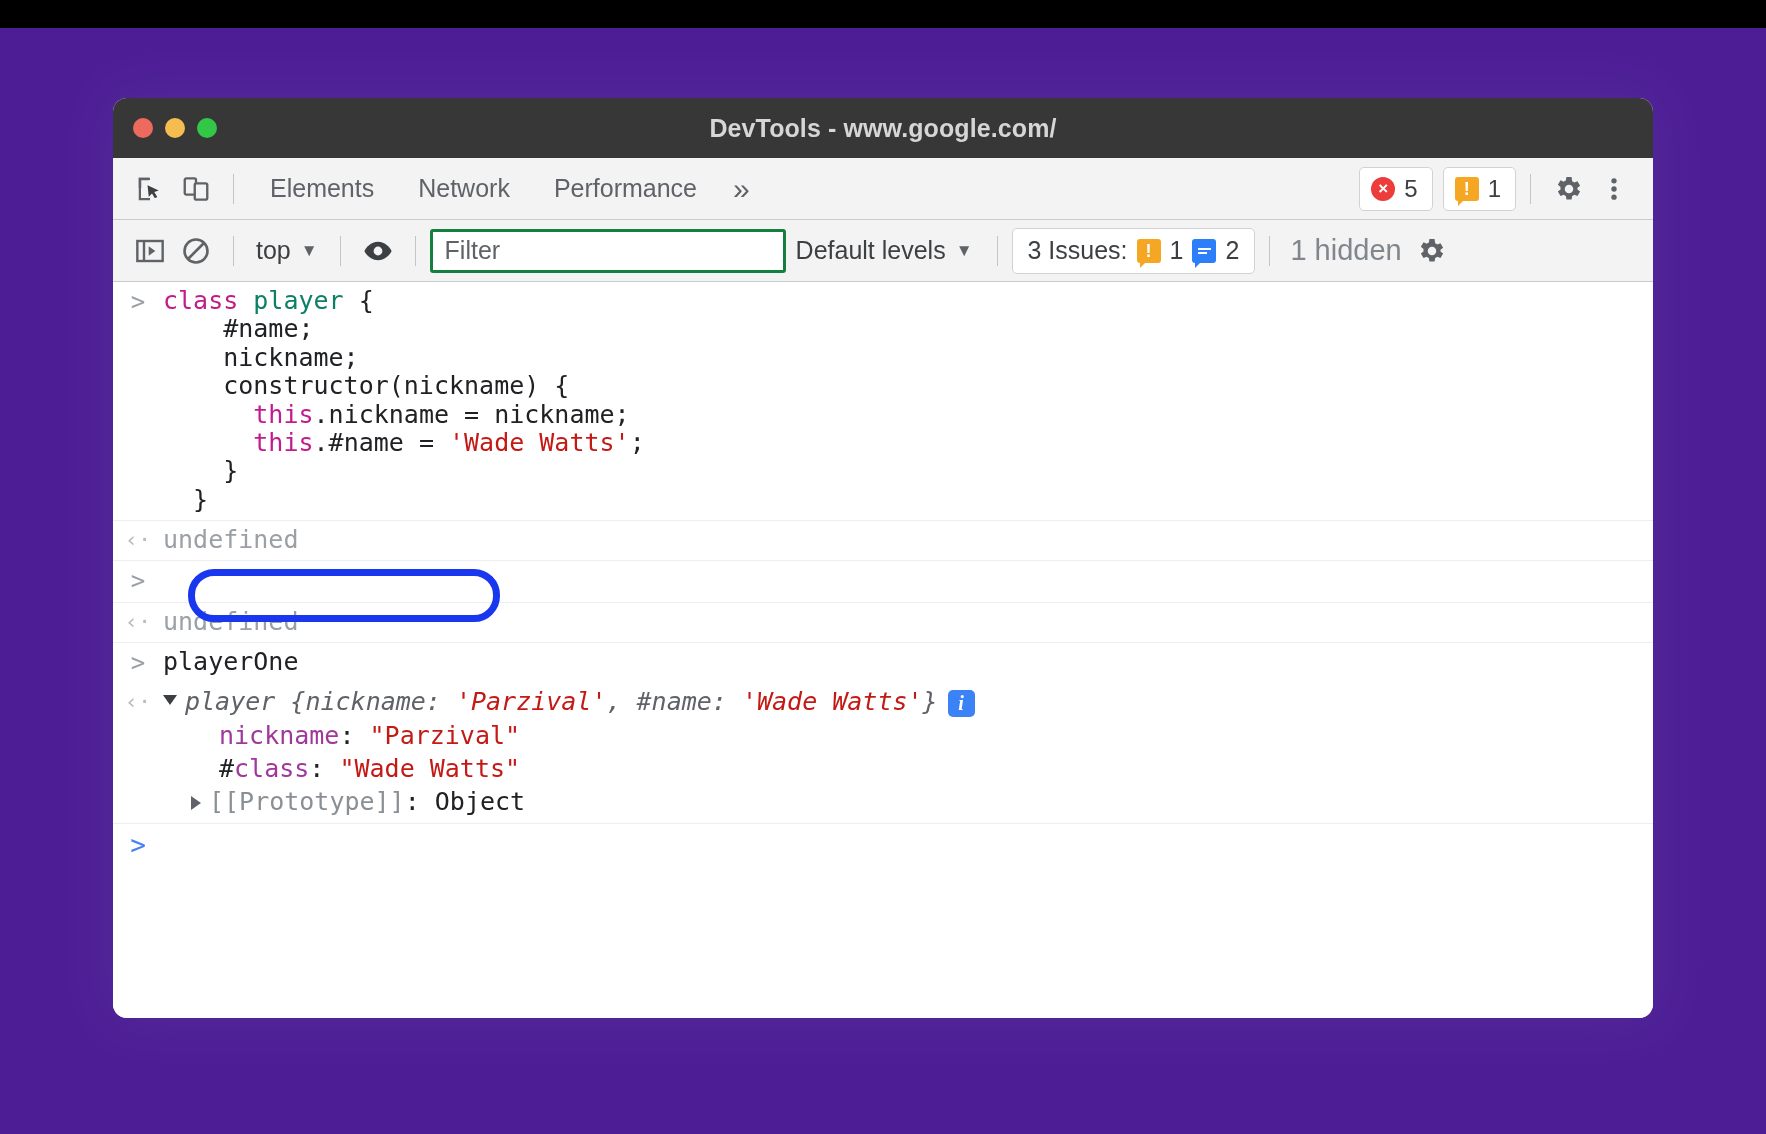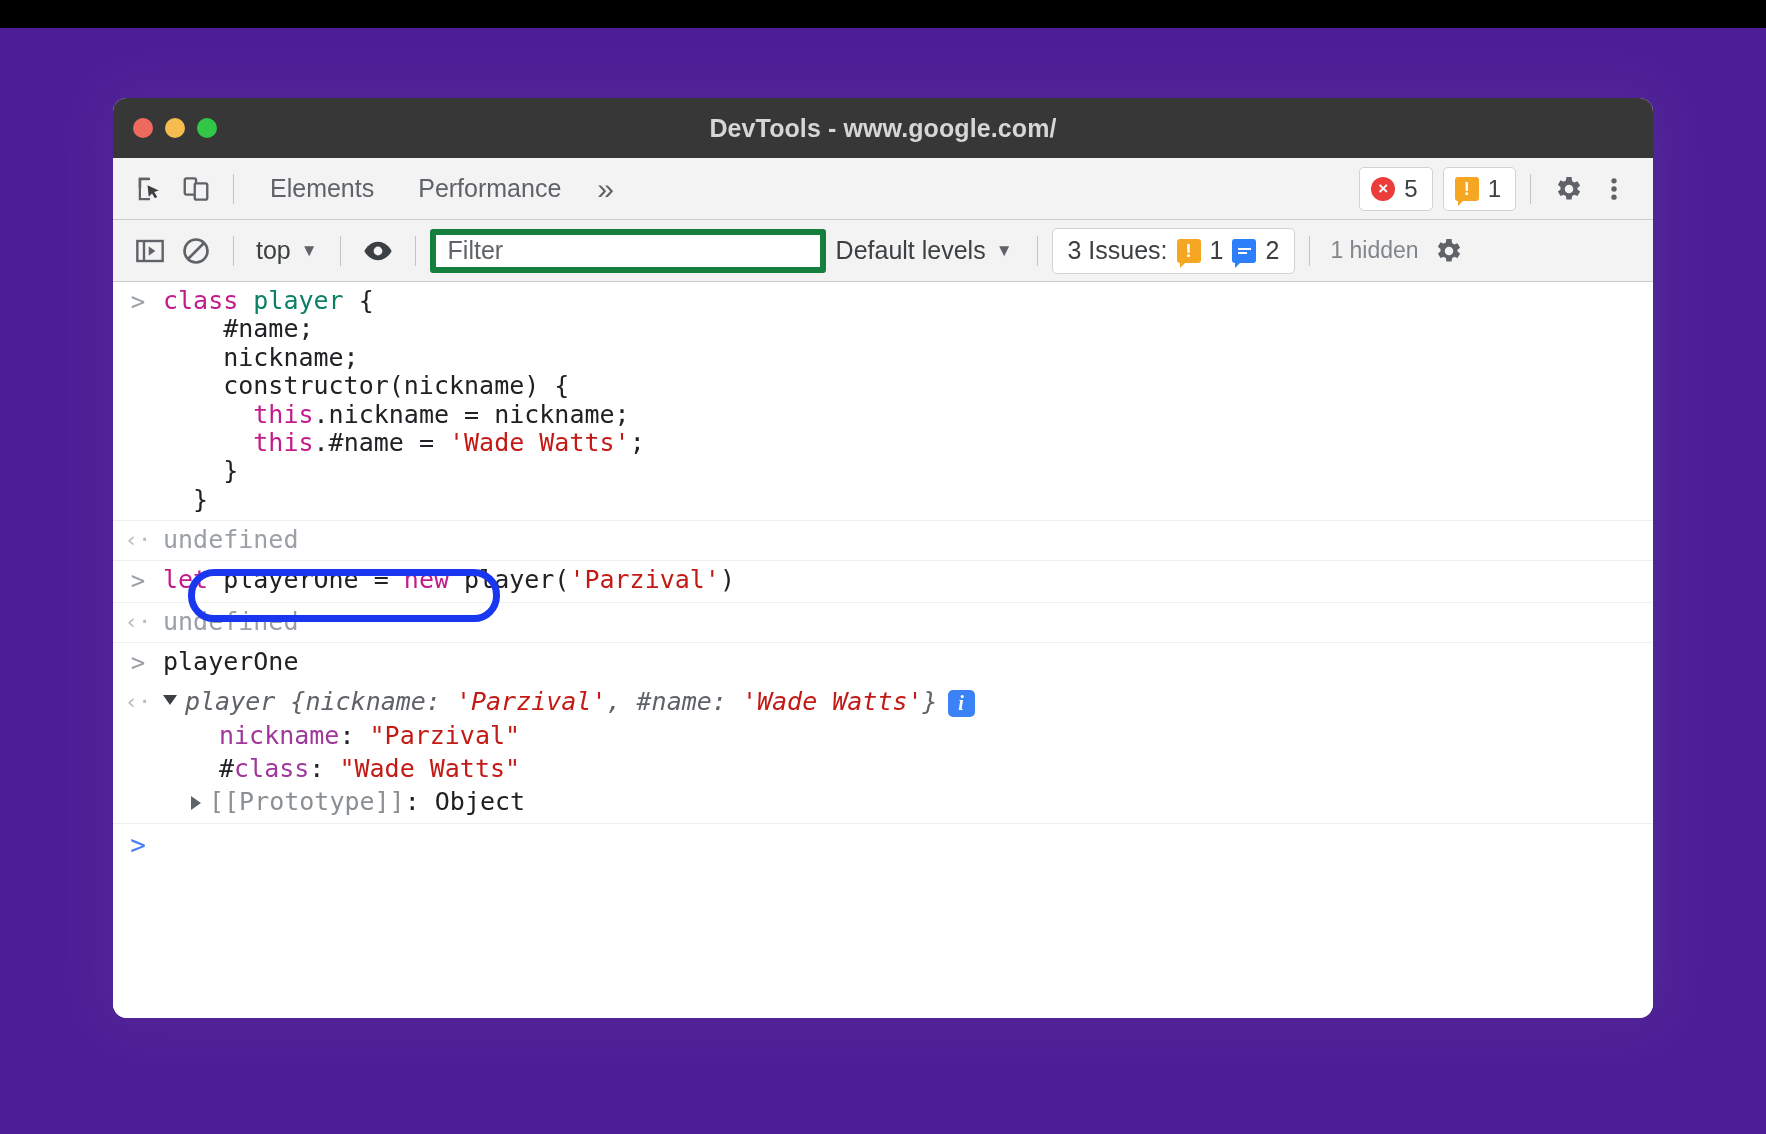--- a/index.html
+++ b/index.html
@@ -137,43 +137,43 @@
     padding: 0 32px 0 14px;
   }
   .ctx-select {
     display: flex; align-items: center; gap: 10px;
     font-size: 25px; color: #3c4043;
     padding: 0 8px;
   }
   .caret { font-size: 17px; color: #5f6368; }
   .filter-input {
     flex: none;
-    width: 396px; height: 44px;
+    width: 356px; height: 44px;
     background: #fff;
-    border: 6px solid #15803d;
+    border: 3px solid #15803d;
     border-radius: 3px;
     display: flex; align-items: center;
     padding: 0 12px;
     font-size: 25px;
     color: #5f6368;
   }
   .levels {
     display: flex; align-items: center; gap: 10px;
     font-size: 25px; color: #3c4043;
     padding: 0 10px;
   }
   .issues-btn {
     display: flex; align-items: center; gap: 9px;
     border: 1px solid #d2d2d2; background: #fff;
     border-radius: 5px;
     height: 46px;
     padding: 0 15px;
     font-size: 25px; color: #3c4043;
   }
-  .hidden-count { font-size: 23px; color: #80868b; padding: 0 6px; }
+  .hidden-count { font-size: 29px; color: #80868b; padding: 0 6px; }
 
   
   .console {
     background: #fff;
     height: calc(100% - 184px);
     font-family: "DejaVu Sans Mono", monospace;
     font-size: 25px;
     position: relative;
   }
   .row {
@@ -268,20 +268,23 @@
         <svg width="30" height="30" viewBox="0 0 24 24">
           <rect x="3" y="3.5" width="9" height="13" rx="1.3" fill="none" stroke="#5f6368" stroke-width="1.9"></rect>
           <rect x="11" y="7.5" width="10" height="13" rx="1.3" fill="#f3f3f3" stroke="#5f6368" stroke-width="1.9"></rect>
         </svg>
       </div>
       <div class="vsep"></div>
 
       <div class="tabs">
         <div class="tab">
           <span>Elements</span>
+        </div>
+        <div class="tab">
+          <span>Network</span>
         </div>
         <div class="tab">
           <span>Performance</span>
         </div>
       </div>
       <div class="chev-more">»</div>
 
       <div class="spacer"></div>
 
       <div class="counters">
@@ -377,21 +380,20 @@
   }</span></div>
       </div>
 
       <div class="row">
         <div class="gutter output">‹·</div>
         <div class="code"><span class="muted">undefined</span></div>
       </div>
 
       <div class="row">
         <div class="gutter input">&gt;</div>
-        <div class="code"><span class="kw">let</span><span class="plain"> playerOne = </span><span class="kw">new</span><span class="plain"> player(</span><span class="str">'Parzival'</span><span class="plain">)</span></div>
       </div>
 
       <div class="row">
         <div class="gutter output">‹·</div>
         <div class="code"><span class="muted">undefined</span></div>
       </div>
 
       <div class="row noborder">
         <div class="gutter input">&gt;</div>
         <div class="code"><span class="plain">playerOne</span></div>

